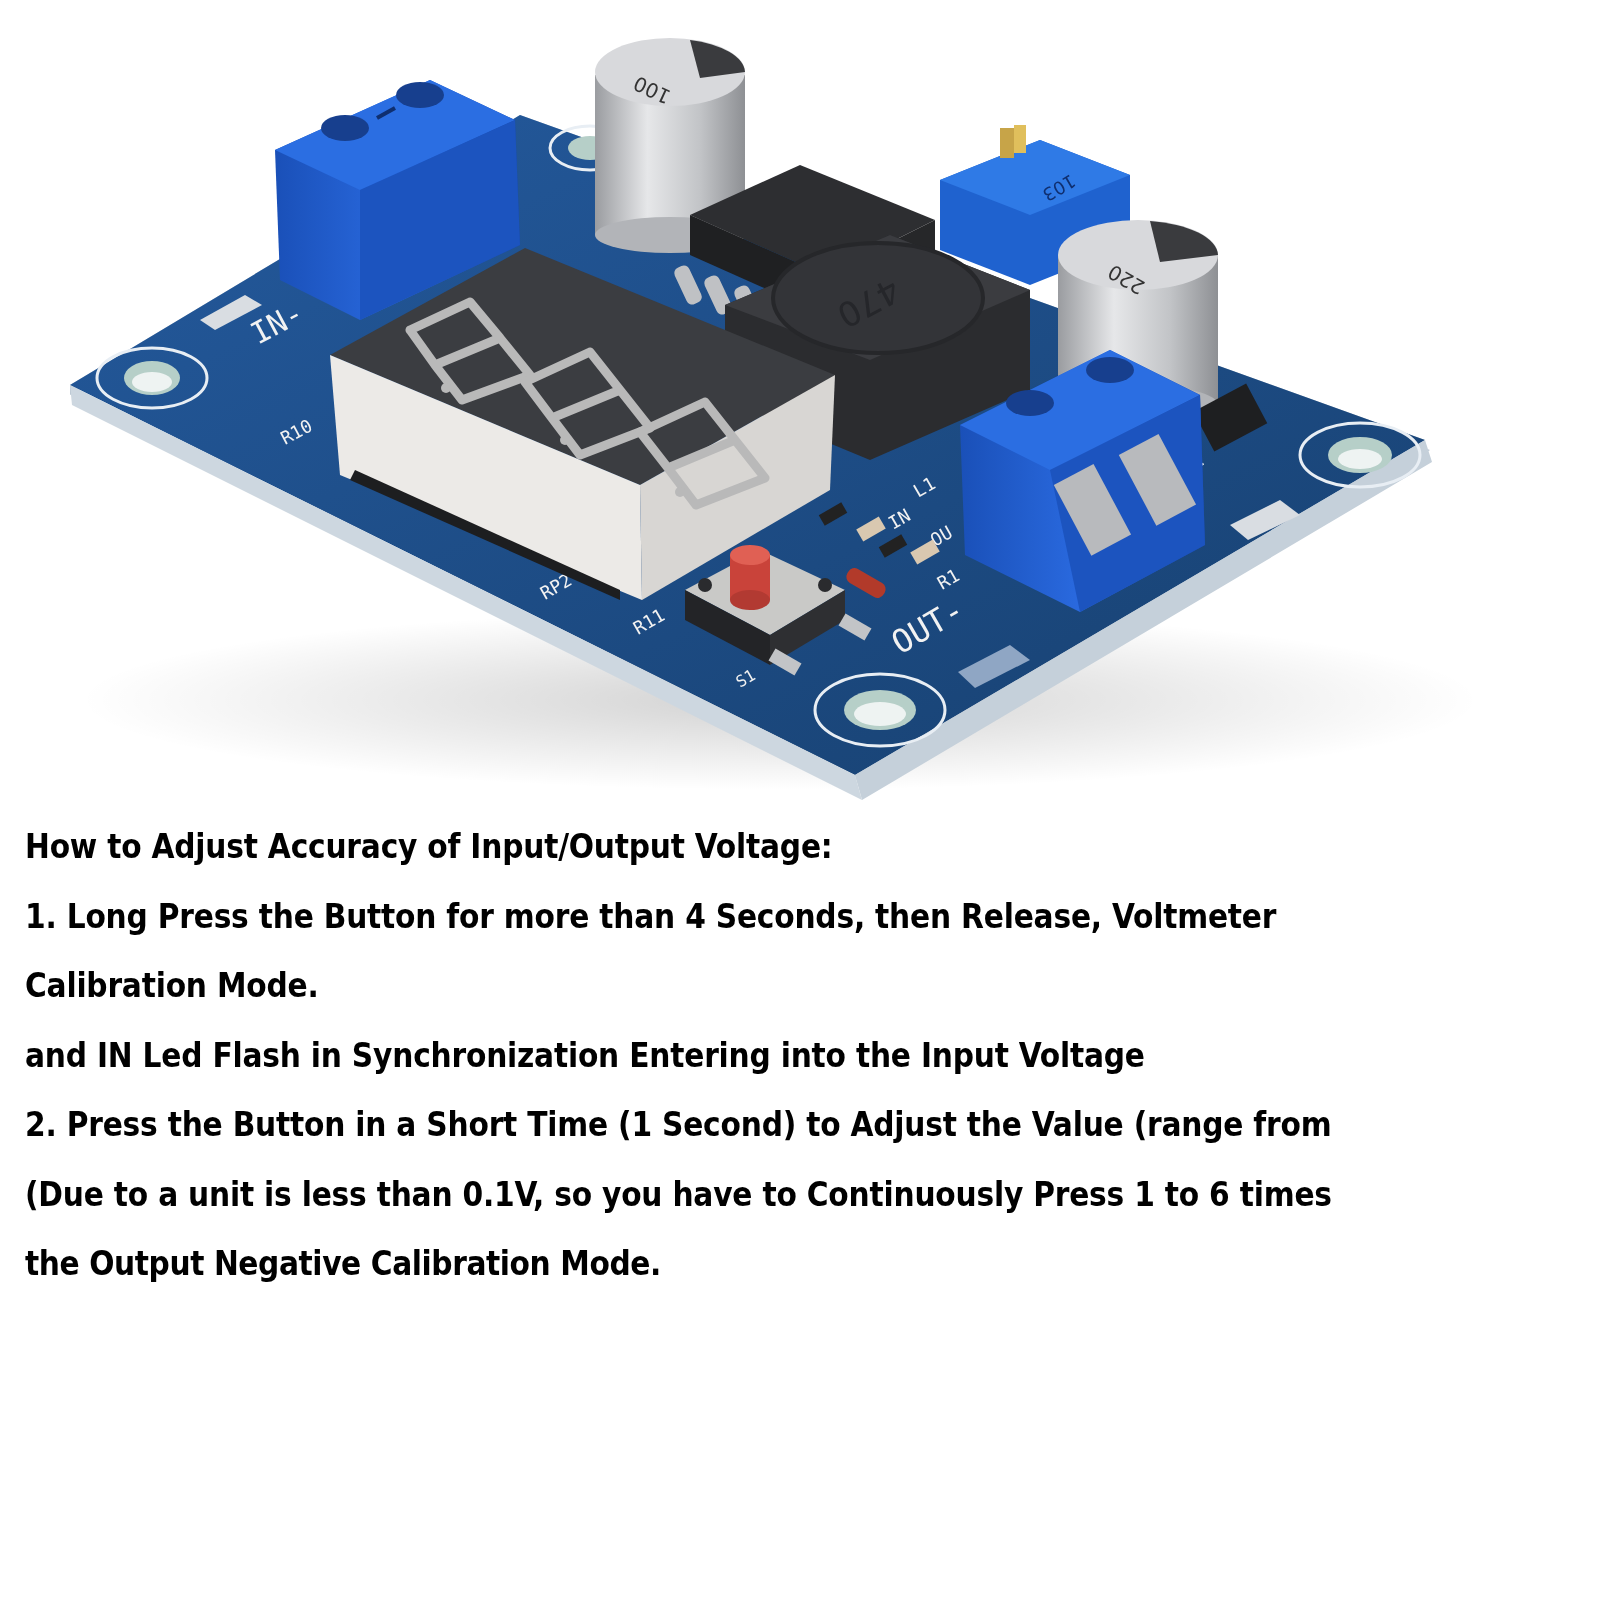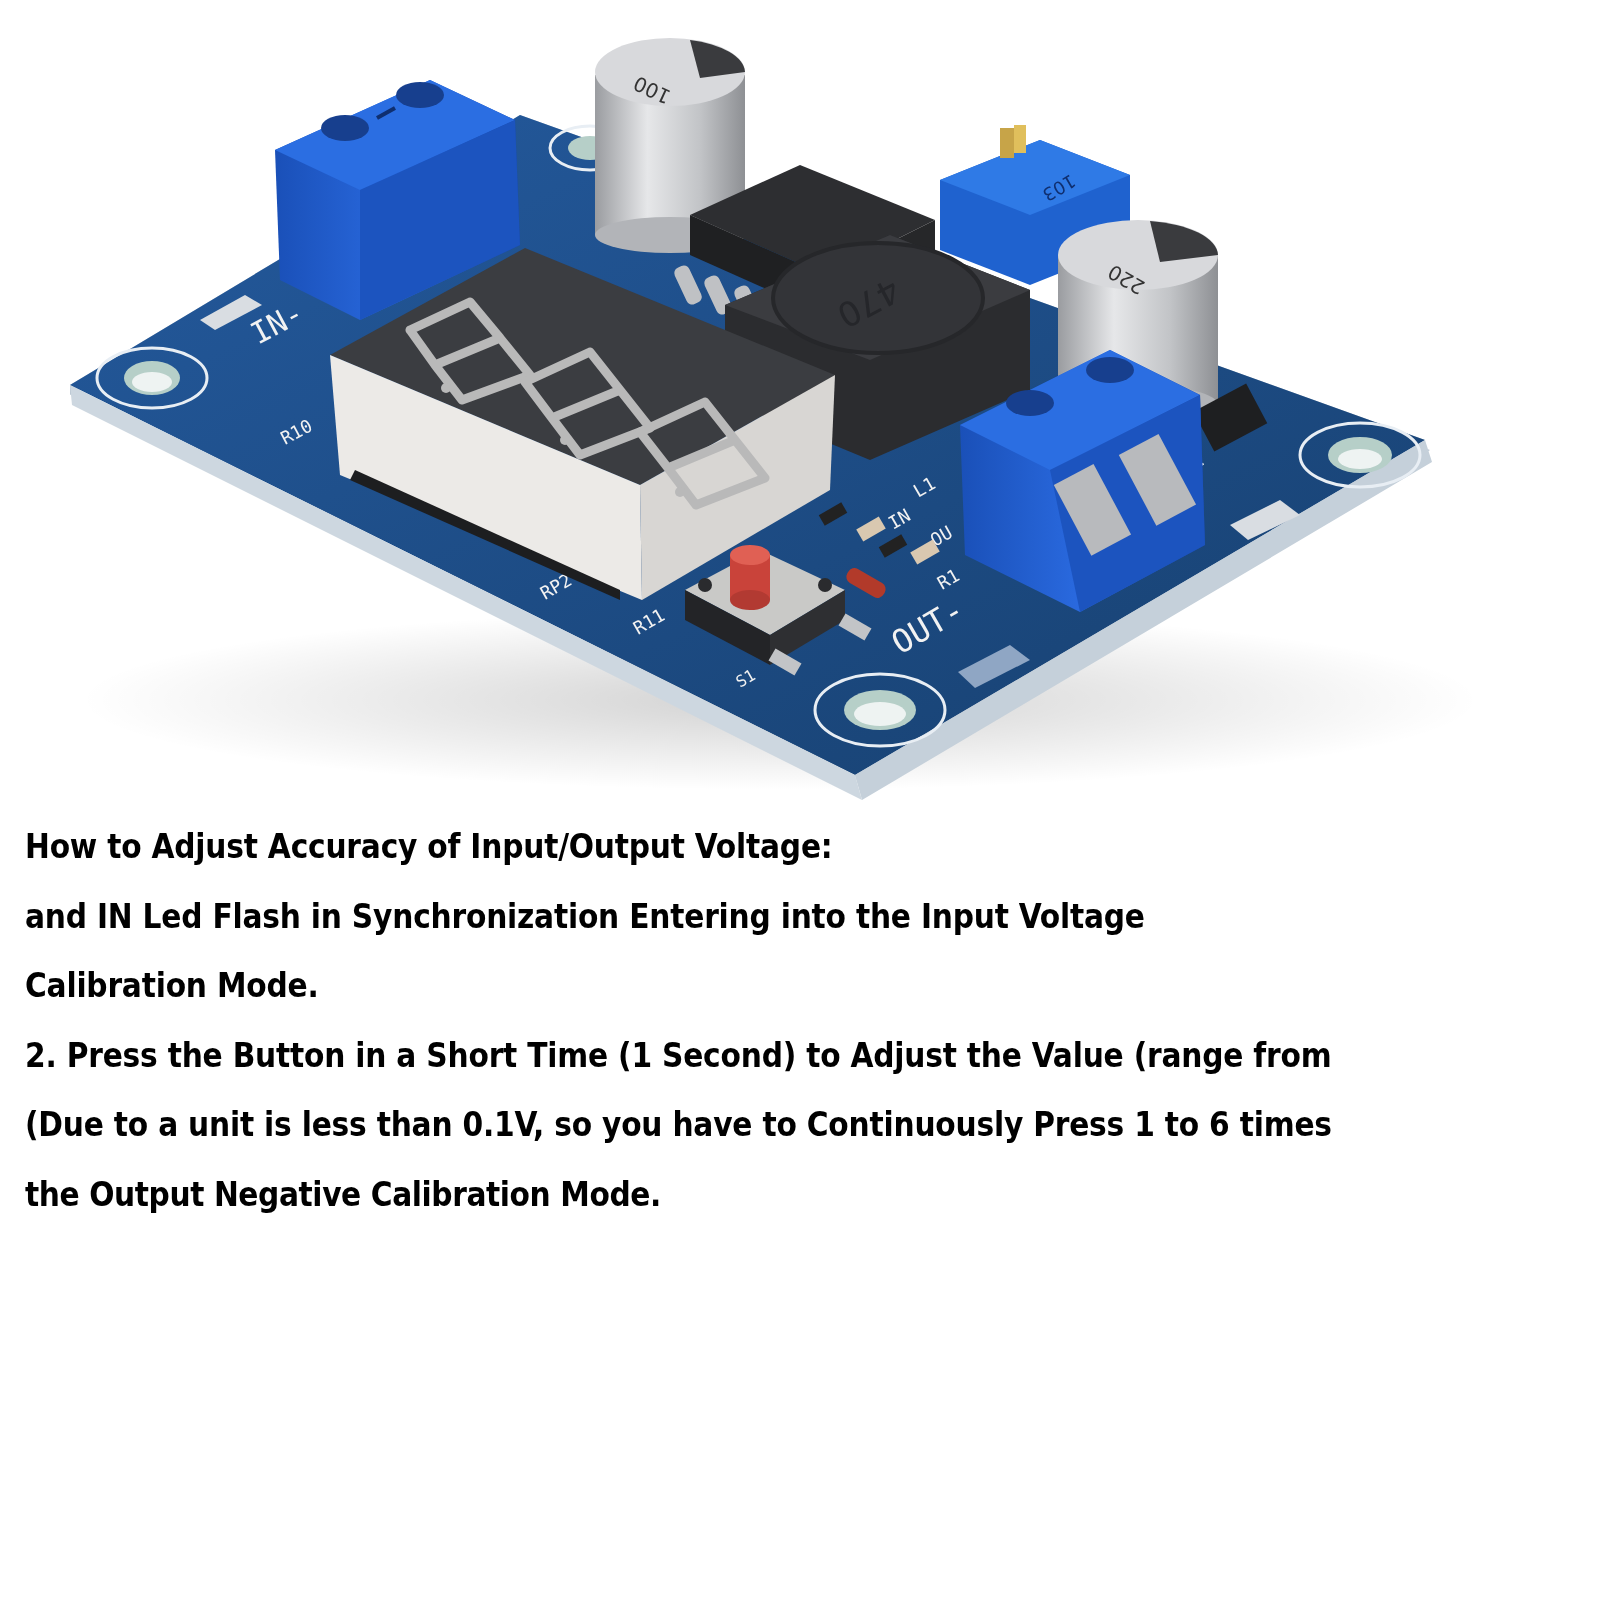--- a/index.html
+++ b/index.html
@@ -215,18 +215,19 @@
       <ellipse cx="1030" cy="403" rx="24" ry="13" fill="#173f8e"></ellipse>
       <ellipse cx="1110" cy="370" rx="24" ry="13" fill="#173f8e"></ellipse>
       <rect x="1070" y="470" width="45" height="80" fill="#b8babd" transform="rotate(-28 1092 510)"></rect>
       <rect x="1135" y="440" width="45" height="80" fill="#b8babd" transform="rotate(-28 1157 480)"></rect>
     </g>
   </svg>
 </div>
 
 <div class="instructions">
   <div class="line heading">How to Adjust Accuracy of Input/Output Voltage:</div>
+  <div class="line">1. Long Press the Button for more than 4 Seconds, then Release, Voltmeter</div>
+  <div class="line">Calibration Mode.</div>
   <div class="line">and IN Led Flash in Synchronization Entering into the Input Voltage</div>
-  <div class="line">Calibration Mode.</div>
   <div class="line">2. Press the Button in a Short Time (1 Second) to Adjust the Value (range from</div>
   <div class="line">(Due to a unit is less than 0.1V, so you have to Continuously Press 1 to 6 times</div>
   <div class="line step3b">the Output Negative Calibration Mode.</div>
 </div>
 
 </body></html>

